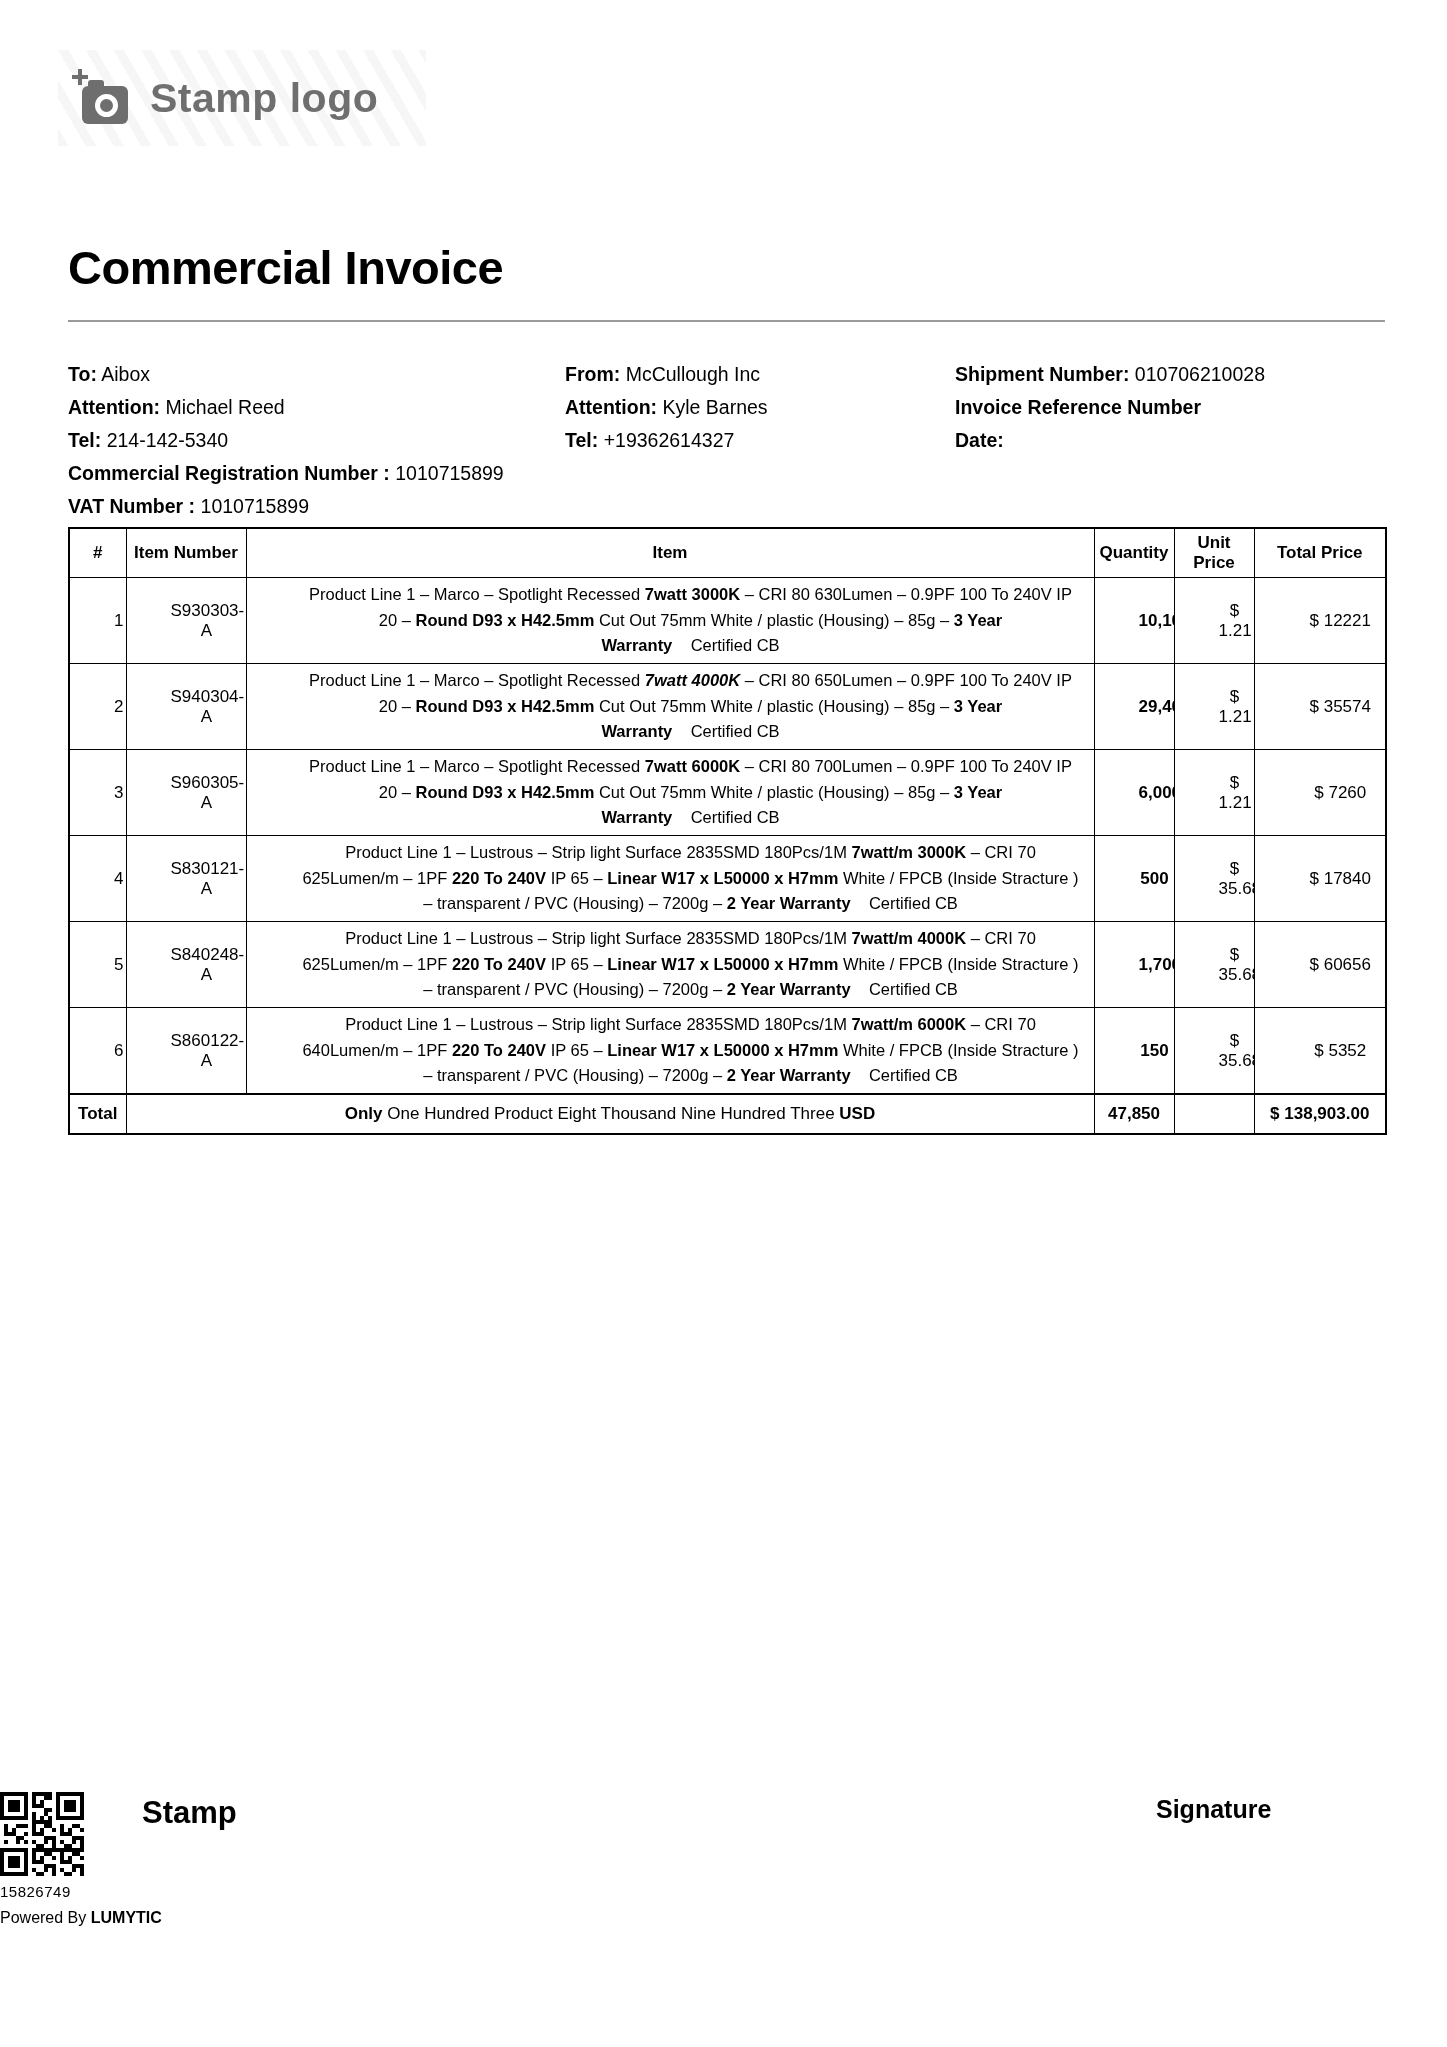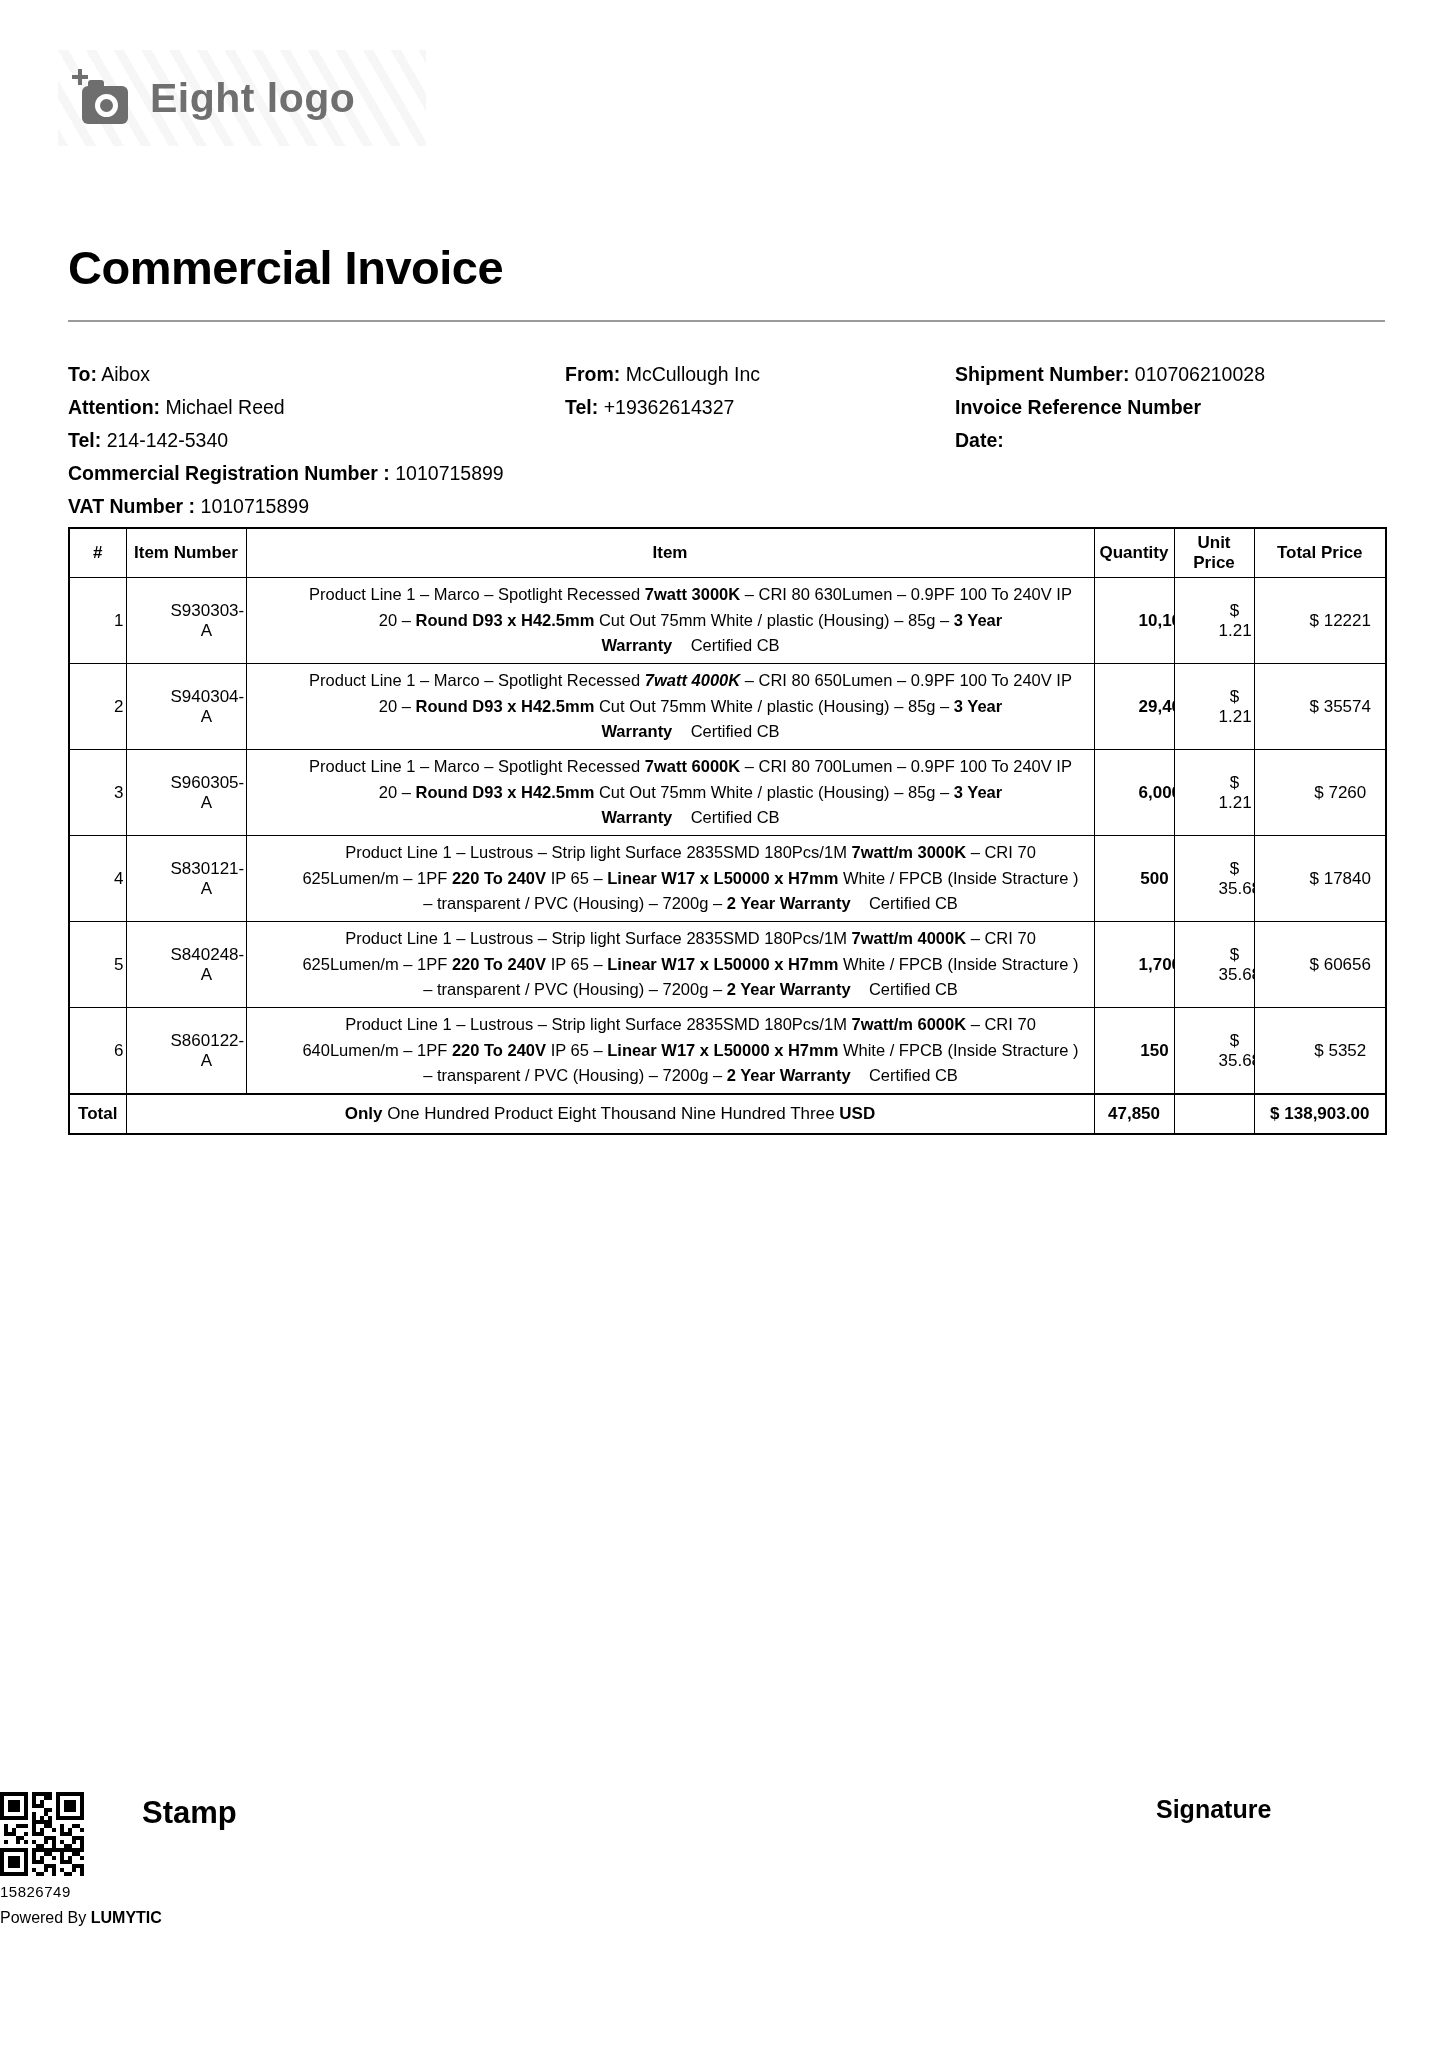--- a/index.html
+++ b/index.html
@@ -58,36 +58,37 @@
 </head>
 <body>
 
 <div class="logo">
   <span class="cam-wrap">
     <span class="cam-plus"></span>
     <span class="cam-bump"></span>
     <span class="cam-body"></span>
     <span class="cam-lens"></span>
   </span>
-  <span class="logo-text">Eight logo</span>
+  <span class="logo-text">Stamp logo</span>
 </div>
 
 <div class="title">Commercial Invoice</div>
 <div class="rule"></div>
 
 <div class="info">
   <div class="col1">
     <div><b>To:</b> <span>Aibox</span></div>
     <div><b>Attention:</b> <span>Michael Reed</span></div>
     <div><b>Tel:</b> <span>214-142-5340</span></div>
     <div><b>Commercial Registration Number :</b> <span>1010715899</span></div>
     <div><b>VAT Number :</b> <span>1010715899</span></div>
   </div>
   <div class="col2">
     <div><b>From:</b> <span>McCullough Inc</span></div>
+    <div><b>Attention:</b> <span>Kyle Barnes</span></div>
     <div><b>Tel:</b> <span>+19362614327</span></div>
   </div>
   <div class="col3">
     <div><b>Shipment Number:</b> <span>010706210028</span></div>
     <div><b>Invoice Reference Number</b></div>
     <div><b>Date:</b></div>
   </div>
 </div>
 
 <table class="invoice">

